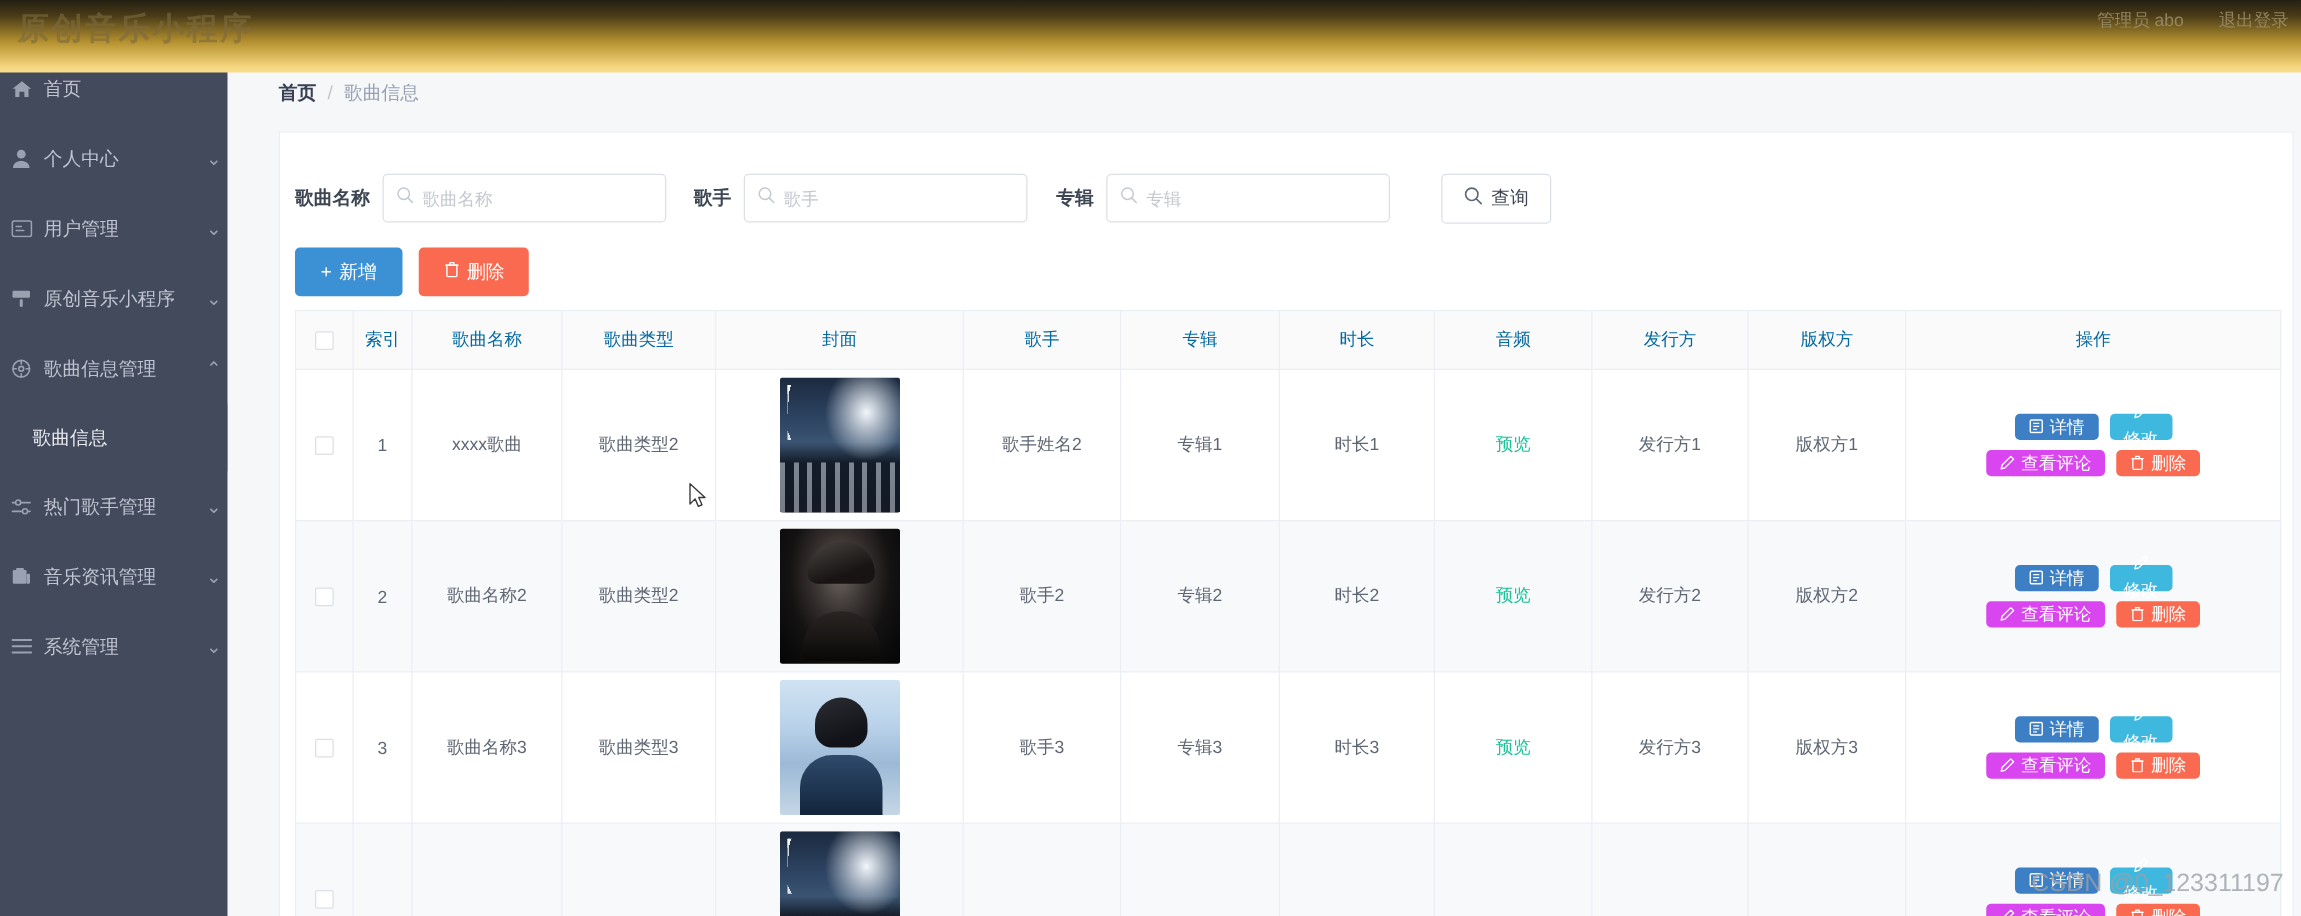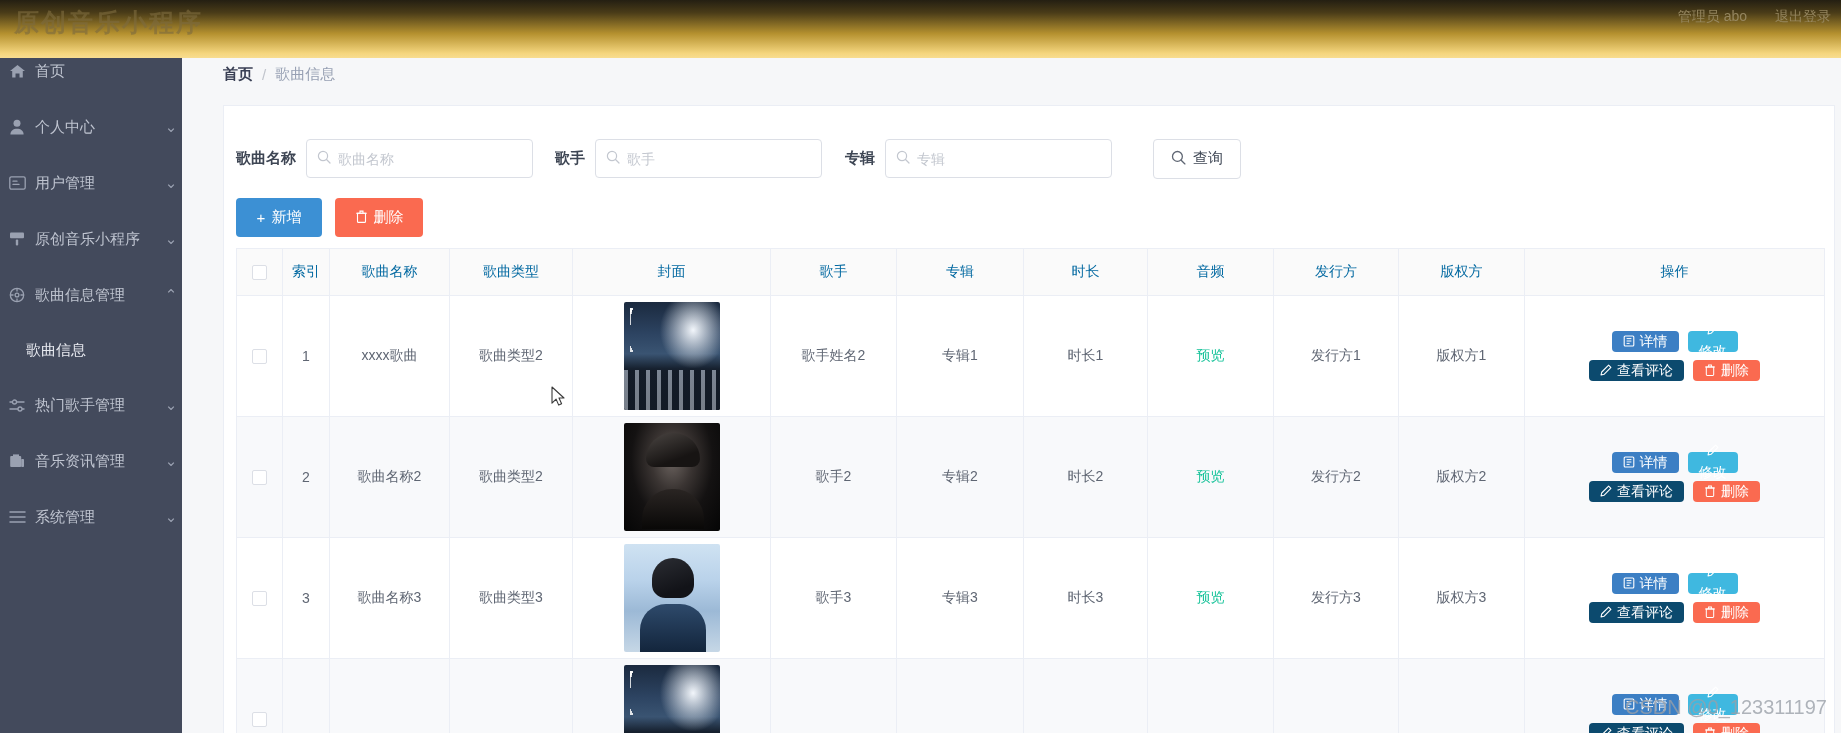--- a/index.html
+++ b/index.html
@@ -272,21 +272,21 @@
   .obtn {
     height: 21px; border: none; border-radius: 4px;
     color: #fff; font-size: 14px;
     display: inline-flex; align-items: center; justify-content: center; gap: 5px;
     cursor: pointer; padding: 0 11px;
     font-family: inherit;
     white-space: nowrap;
   }
   .obtn-detail { background: #3c7fc4; }
   .obtn-edit   { background: #3fb8e0; flex-direction: column; }
-  .obtn-cmt    { background: #0c4a6e; }
+  .obtn-cmt    { background: #d946ef; }
   .obtn-del    { background: #fa6a50; }
 
   .cbx {
     width: 15px; height: 15px;
     border: 1px solid #dcdfe6; border-radius: 2px;
     background: #fff; display: inline-block; vertical-align: middle;
     cursor: pointer;
   }
 
   

